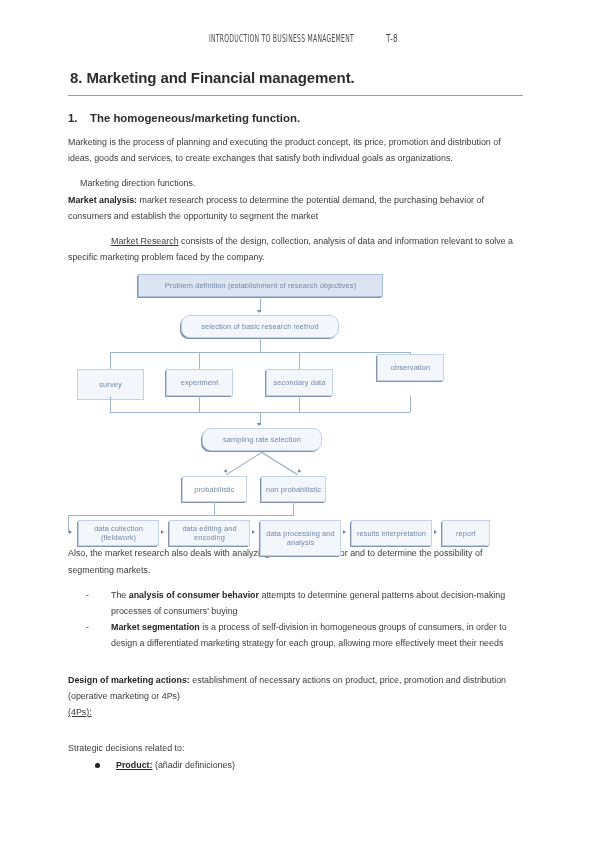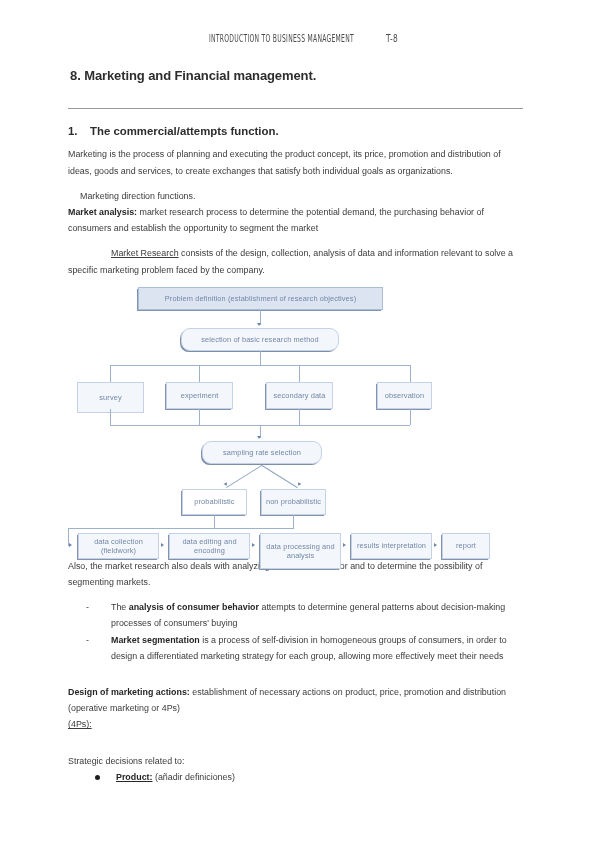--- a/index.html
+++ b/index.html
@@ -32,22 +32,22 @@
     transform:scaleY(1.3); transform-origin:right center;
   }
 
   
   .content {
     position:absolute; left:68px; top:64px; width:455px;
     font-size:8.9px; line-height:1.82;
   }
 
   h1.doc-h1 {
-    margin:0 0 4px 0; padding:0 0 20px 2px;
-    font-size:13px; font-weight:bold; letter-spacing:-0.1px;
+    margin:0 0 4px 0; padding:0 0 4px 2px;
+    font-size:15px; font-weight:bold; letter-spacing:-0.1px;
     color:#2d2d2d; border-bottom:1px solid #9a9a9a;
   }
   h2.doc-h2 {
     margin:12px 0 5px 0; padding:0;
     font-size:11.4px; font-weight:bold; color:#2d2d2d;
     display:flex; gap:10px;
   }
   h2.doc-h2 .num { width:12px; }
 
   p.para { margin:0 0 0 0; }
@@ -130,21 +130,21 @@
     <div class="hdr-title">INTRODUCTION TO BUSINESS MANAGEMENT</div>
     <div class="hdr-page">T-8</div>
   </div>
 
   <div class="content">
 
     <h1 class="doc-h1">8. Marketing and Financial management.</h1>
 
     <h2 class="doc-h2">
       <span class="num">1.</span>
-      <span>The commercial/attempts function.</span>
+      <span>The homogeneous/marketing function.</span>
     </h2>
 
     <p class="para">Marketing is the process of planning and executing the product concept, its price, promotion and distribution of ideas, goods and services, to create exchanges that satisfy both individual goals as organizations.</p>
 
     <div class="gap-sm"></div>
 
     <p class="para indent-1">Marketing direction functions.</p>
 
     <p class="para">
       <b>Market analysis:</b><span> market research process to determine the potential demand, the purchasing behavior of consumers and establish the opportunity to segment the market</span>
@@ -168,21 +168,21 @@
       <div class="ln v" style="left:192px; top:64px; height:14px;"></div>
       <div class="ln h" style="left:42px; top:78px; width:300px;"></div>
       <div class="ln v" style="left:42px;  top:78px; height:17px;"></div>
       <div class="ln v" style="left:131px; top:78px; height:17px;"></div>
       <div class="ln v" style="left:231px; top:78px; height:17px;"></div>
       <div class="ln v" style="left:342px; top:78px; height:17px;"></div>
 
       <div class="node tint no-shadow" style="left:9px; top:95px; width:67px; height:31px;">survey</div>
       <div class="node tint" style="left:98px; top:95px; width:67px; height:27px;">experiment</div>
       <div class="node tint" style="left:198px; top:95px; width:67px; height:27px;">secondary data</div>
-      <div class="node tint" style="left:309px; top:95px; width:55px; height:27px;">observation</div>
+      <div class="node tint" style="left:309px; top:80px; width:67px; height:27px;">observation</div>
 
       <div class="ln v" style="left:42px;  top:122px; height:16px;"></div>
       <div class="ln v" style="left:131px; top:122px; height:16px;"></div>
       <div class="ln v" style="left:231px; top:122px; height:16px;"></div>
       <div class="ln v" style="left:342px; top:122px; height:16px;"></div>
       <div class="ln h" style="left:42px; top:138px; width:300px;"></div>
       <div class="ln v" style="left:192px; top:138px; height:13px;"></div>
       <div class="arw down" style="left:189.4px; top:149px;"></div>
 
       <div class="node round tint" style="left:134px; top:154px; width:120px; height:23px;">sampling rate selection</div>

